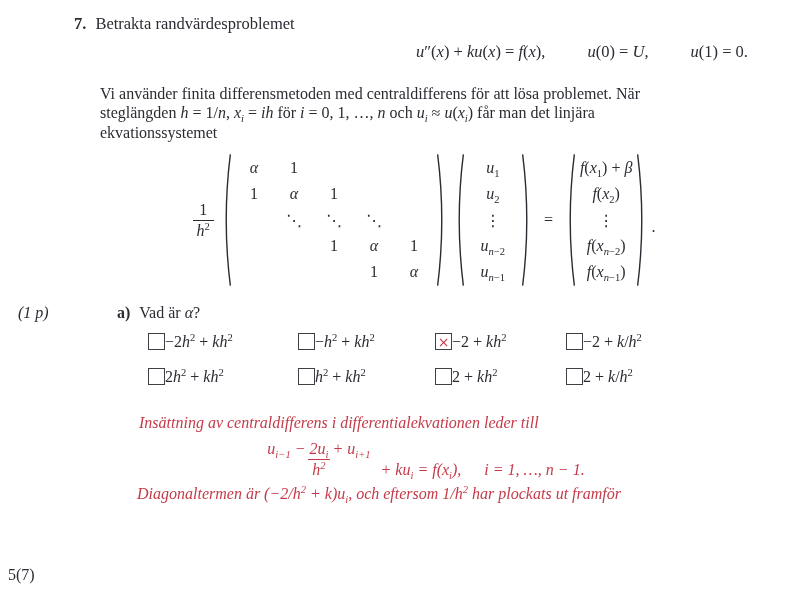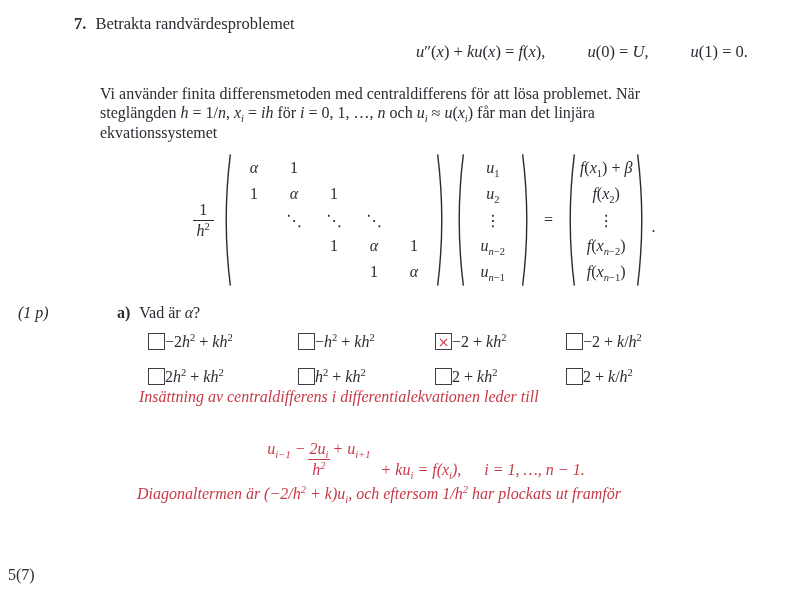--- a/index.html
+++ b/index.html
@@ -38,21 +38,21 @@
   .qline{position:absolute;top:304px;left:117px;display:flex;gap:9px;}
 
   .options{position:absolute;top:333px;left:148px;display:grid;
            grid-template-columns:150px 137px 131px 150px;row-gap:12px;}
   .opt{display:flex;align-items:flex-start;height:23px;}
   .cb{width:17px;height:17px;box-sizing:border-box;border:1.4px solid #3e3e46;
       display:inline-flex;align-items:center;justify-content:center;background:#fff;flex:0 0 auto;}
   .xmark{color:var(--red,#c53a49);font-size:14px;line-height:1;
          font-family:"DejaVu Sans","Liberation Sans",sans-serif;}
 
-  .sol1{position:absolute;top:388px;left:139px;color:var(--red,#c53a49);font-style:italic;}
+  .sol1{position:absolute;top:414px;left:139px;color:var(--red,#c53a49);font-style:italic;}
   .soleq{position:absolute;top:431px;left:100px;width:648px;height:48px;
          display:flex;align-items:flex-end;justify-content:center;
          color:var(--red,#c53a49);font-style:italic;}
   .soleq .rest{margin-left:6px;}
   .soleq .cond{margin-left:23px;}
   .solp{position:absolute;top:483px;left:137px;width:612px;color:var(--red,#c53a49);
         font-style:italic;line-height:21.5px;}
 
   .footer{position:absolute;top:566px;left:8px;width:100%;text-align:left;}
 </style>

